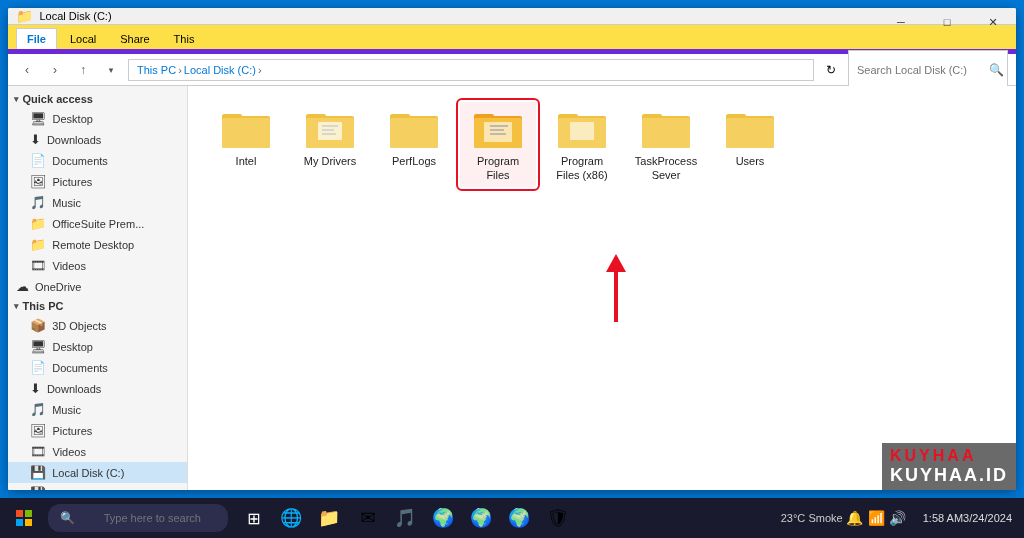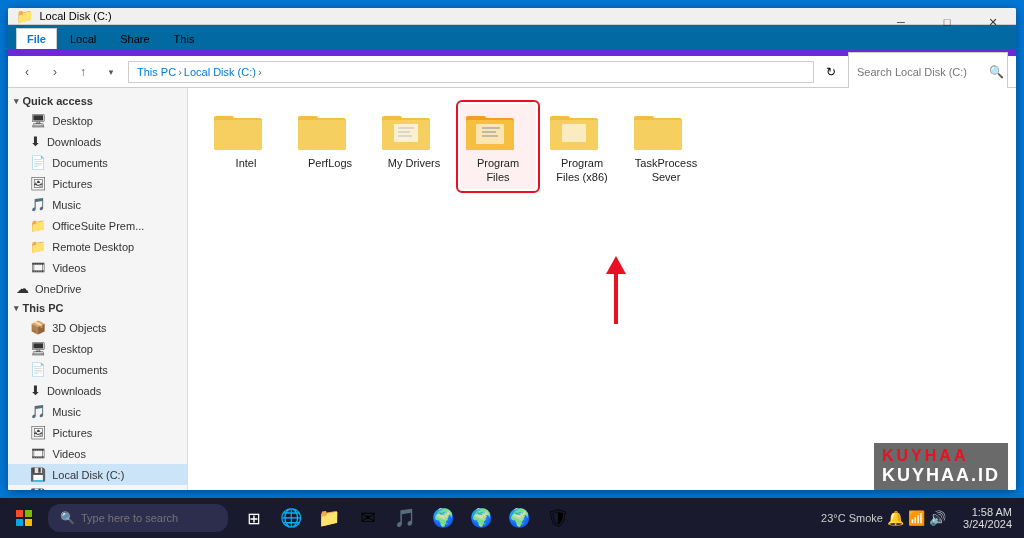--- a/index.html
+++ b/index.html
@@ -13,22 +13,22 @@
       align-items: center;
       padding: 0 8px;
       border-bottom: 1px solid #ccc;
       position: relative;
     }
     .title-bar-controls { display: flex; gap: 0; position: absolute; right: 0; top: 0; height: 28px; }
     .title-bar-btn { width: 46px; height: 28px; border: none; background: transparent; cursor: pointer; font-size: 11px; color: #333; display: flex; align-items: center; justify-content: center; }
 
     
     .ribbon {
-      background: #0369a1;
-      border-bottom: 7px solid #6d28d9;
+      background: #fde047;
+      border-bottom: 5px solid #6d28d9;
     }
     .ribbon-tabs {
       display: flex;
       height: 24px;
       align-items: flex-end;
       padding: 0 8px;
     }
     .ribbon-tab {
       padding: 4px 10px;
       font-size: 11px;
@@ -126,20 +126,21 @@
     }
     .folder-grid {
       display: flex;
       flex-wrap: wrap;
       gap: 8px;
       align-items: flex-start;
     }
     .folder-item {
       display: flex;
       flex-direction: column;
+      align-items: center;
       width: 76px;
       cursor: pointer;
       padding: 4px;
       border-radius: 2px;
       position: relative;
     }
     .folder-item.selected {
       outline: 2px solid #e81123;
       outline-offset: 2px;
       background: #fef0f0;
@@ -179,33 +180,33 @@
     .taskbar-search {
       display: flex; align-items: center;
       background: #2d2d4e;
       border-radius: 12px;
       height: 28px;
       padding: 0 12px;
       margin: 0 4px;
       flex: 0 0 180px;
     }
     .taskbar-search input {
-      background: transparent; border: none; color: #ccc; font-size: 11px; width: 120px; outline: none;
+      background: transparent; border: none; color: #ccc; font-size: 11px; width: 120px; outline: none; text-align: right;
     }
     .taskbar-icons { display: flex; align-items: center; margin: 0 4px; gap: 2px; }
     .taskbar-icon { width: 36px; height: 40px; display: flex; align-items: center; justify-content: center; cursor: pointer; }
     .taskbar-spacer { flex: 1; }
     .taskbar-systray { display: flex; align-items: center; gap: 4px; padding: 0 8px; color: #ccc; font-size: 11px; }
-    .taskbar-clock { display: flex; flex-direction: column; align-items: flex-end; font-size: 11px; color: #ddd; }
+    .taskbar-clock { display: flex; align-items: flex-end; font-size: 11px; color: #ddd; }
 
     
     .watermark {
       position: absolute;
       bottom: 48px;
-      right: 16px;
+      right: 8px;
       background: rgba(80,80,80,0.85);
       color: white;
       font-size: 14px;
       font-weight: bold;
       padding: 4px 8px;
       letter-spacing: 2px;
     }
 
     
     ::-webkit-scrollbar { width: 8px; }
@@ -364,38 +365,38 @@
               </div>
               <span class="folder-label">Intel</span>
             </div>
 
             <div class="folder-item">
               <div class="folder-icon">
                 <svg class="folder-svg" viewBox="0 0 52 44" xmlns="http://www.w3.org/2000/svg">
                   <rect x="2" y="10" width="48" height="32" rx="2" ry="2" fill="#f0c040"></rect>
                   <rect x="2" y="8" width="20" height="6" rx="2" ry="2" fill="#f0c040"></rect>
                   <rect x="2" y="12" width="48" height="30" rx="2" ry="2" fill="#f5d060"></rect>
-                </svg>
-              </div>
-              <span class="folder-label">PerfLogs</span>
-            </div>
-
-            <div class="folder-item">
-              <div class="folder-icon">
-                <svg class="folder-svg" viewBox="0 0 52 44" xmlns="http://www.w3.org/2000/svg">
-                  <rect x="2" y="10" width="48" height="32" rx="2" ry="2" fill="#f0c040"></rect>
-                  <rect x="2" y="8" width="20" height="6" rx="2" ry="2" fill="#f0c040"></rect>
-                  <rect x="2" y="12" width="48" height="30" rx="2" ry="2" fill="#f5d060"></rect>
                   <rect x="14" y="16" width="24" height="18" rx="1" fill="white" opacity="0.7"></rect>
                   <line x1="18" y1="20" x2="34" y2="20" stroke="#ccc" stroke-width="1.5"></line>
                   <line x1="18" y1="24" x2="30" y2="24" stroke="#ccc" stroke-width="1.5"></line>
                   <line x1="18" y1="28" x2="32" y2="28" stroke="#ccc" stroke-width="1.5"></line>
                 </svg>
               </div>
               <span class="folder-label">My Drivers</span>
+            </div>
+
+            <div class="folder-item">
+              <div class="folder-icon">
+                <svg class="folder-svg" viewBox="0 0 52 44" xmlns="http://www.w3.org/2000/svg">
+                  <rect x="2" y="10" width="48" height="32" rx="2" ry="2" fill="#f0c040"></rect>
+                  <rect x="2" y="8" width="20" height="6" rx="2" ry="2" fill="#f0c040"></rect>
+                  <rect x="2" y="12" width="48" height="30" rx="2" ry="2" fill="#f5d060"></rect>
+                </svg>
+              </div>
+              <span class="folder-label">PerfLogs</span>
             </div>
 
             <div class="folder-item selected" style="outline:2.5px solid #e81123; background:#fef0f0;">
               <div class="folder-icon">
                 <svg class="folder-svg" viewBox="0 0 52 44" xmlns="http://www.w3.org/2000/svg">
                   <rect x="2" y="10" width="48" height="32" rx="2" ry="2" fill="#f0a020"></rect>
                   <rect x="2" y="8" width="20" height="6" rx="2" ry="2" fill="#f0a020"></rect>
                   <rect x="2" y="12" width="48" height="30" rx="2" ry="2" fill="#f5c040"></rect>
                   <rect x="12" y="16" width="28" height="20" rx="1" fill="white" opacity="0.6"></rect>
                   <line x1="18" y1="20" x2="36" y2="20" stroke="#aaa" stroke-width="1.5"></line>
@@ -422,20 +423,30 @@
               <div class="folder-icon">
                 <svg class="folder-svg" viewBox="0 0 52 44" xmlns="http://www.w3.org/2000/svg">
                   <rect x="2" y="10" width="48" height="32" rx="2" ry="2" fill="#f0c040"></rect>
                   <rect x="2" y="8" width="20" height="6" rx="2" ry="2" fill="#f0c040"></rect>
                   <rect x="2" y="12" width="48" height="30" rx="2" ry="2" fill="#f5d060"></rect>
                 </svg>
               </div>
               <span class="folder-label">TaskProcessSever</span>
             </div>
 
+            <div class="folder-item">
+              <div class="folder-icon">
+                <svg class="folder-svg" viewBox="0 0 52 44" xmlns="http://www.w3.org/2000/svg">
+                  <rect x="2" y="10" width="48" height="32" rx="2" ry="2" fill="#f0c040"></rect>
+                  <rect x="2" y="8" width="20" height="6" rx="2" ry="2" fill="#f0c040"></rect>
+                  <rect x="2" y="12" width="48" height="30" rx="2" ry="2" fill="#f5d060"></rect>
+                </svg>
+              </div>
+              <span class="folder-label">Users</span>
+            </div>
 
 
           </div>
         </div>
 
         <div style="position:absolute; left:418px; top:168px; display:flex; flex-direction:column; align-items:center; pointer-events:none;">
           <div style="width:0;height:0;border-left:10px solid transparent;border-right:10px solid transparent;border-bottom:18px solid #e81123;"></div>
           <div style="width:4px;height:50px;background:#e81123;"></div>
         </div>
 

